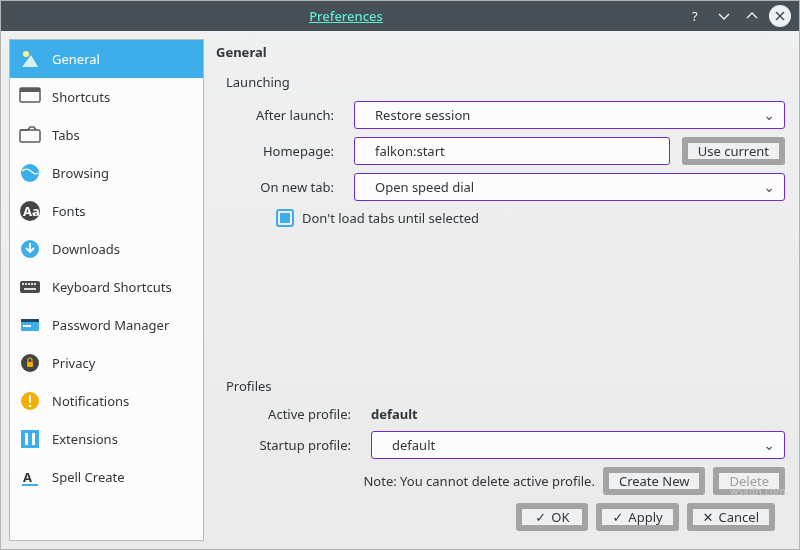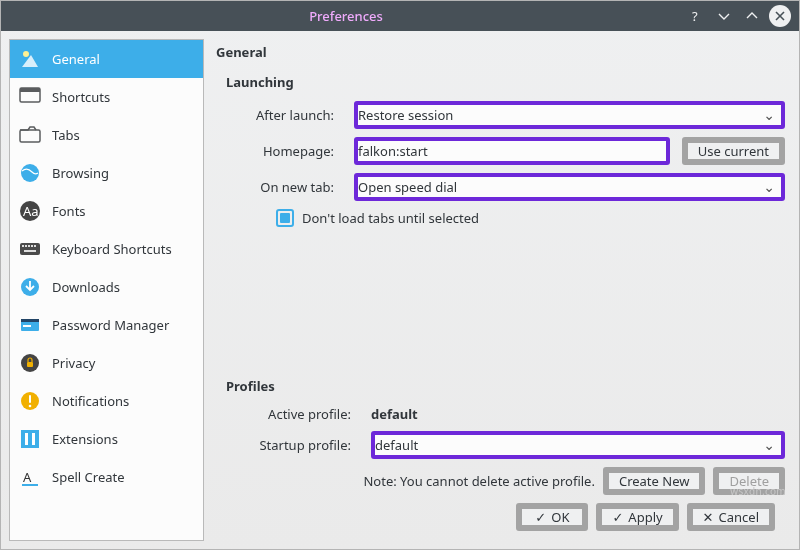--- a/index.html
+++ b/index.html
@@ -1,35 +1,35 @@
 <!DOCTYPE html>
 <html><head>
 <meta charset="utf-8">
 <style>
   * { box-sizing: border-box; margin: 0; padding: 0; font-family: "Noto Sans", "Segoe UI", sans-serif; font-size: 13px; color: #31363b; }
   body { width: 800px; height: 550px; background: linear-gradient(#eff0f1,#eaeaea); border: 1px solid #b4b4b4; display: flex; flex-direction: column; }
   
   .titlebar { background: #475057; height: 30px; display: flex; align-items: center; padding: 0 8px 0 12px; }
-  .titlebar .title { flex: 1; text-align: center; color: #f0abfc; font-size: 13px; font-weight: 500; }
+  .titlebar .title { flex: 1; text-align: center; color: #5eead4; font-size: 13px; font-weight: 500; text-decoration: underline; }
   .titlebar .tbtn { width: 22px; height: 22px; margin-left: 6px; display: flex; align-items: center; justify-content: center; }
   .titlebar .closebtn { background: #eff0f1; border-radius: 50%; }
   
   .body { flex: 1; display: flex; padding: 8px; gap: 8px; }
   .sidebar { width: 195px; border: 1px solid #b9b9b9; background: #fcfcfc; overflow-y: auto; }
   .side-item { height: 38px; display: flex; align-items: center; gap: 10px; padding: 0 8px; cursor: pointer; }
   .side-item.selected { background: #3daee9; }
   .side-item.selected .label { color: #ffffff; }
-  .side-icon { width: 24px; height: 24px; display:flex; align-items:center; justify-content:center; flex-shrink:0; }
+  .side-icon { width: 24px; height: 24px; display:flex; align-items:center; justify-content:center; flex-shrink:0;font-weight:bold; }
   .content { flex: 1; display: flex; flex-direction: column; gap: 6px; padding: 4px 6px 0 4px; }
   .section-head { font-weight: bold; font-size: 13px; margin-top: 0; margin-bottom: 6px; }
   .content-body { flex: 1; padding-left: 10px; display:flex; flex-direction:column; }
-  .group-title { font-weight: bold; margin-bottom: 10px; }
+  .group-title { font-weight: normal; margin-bottom: 10px; }
   .form-row { display: flex; align-items: center; margin-bottom: 8px; gap: 12px; }
   .form-row .lbl { width: 88px; text-align: right; margin-right: 8px; }
-  select, input[type=text] { height: 28px; border: 4px solid #6d28d9; background: #fcfcfc; padding: 0 0; border-radius: 3px; }
+  select, input[type=text] { height: 28px; border: 1px solid #6d28d9; background: #fcfcfc; padding: 0 20px; border-radius: 3px; }
   select { appearance:none; position:relative; }
   .select-wrap { position: relative; flex: 1; display:flex; }
   .select-wrap select { flex:1; }
   .select-wrap::after { content:"⌄"; position:absolute; right:10px; top:4px; pointer-events:none; color:#555; font-size:14px; }
   input[type=text] { flex: 1; }
   .btn { height: 28px; border: 6px solid #a3a3a3; background: #eff0f1; border-radius: 3px; padding: 0 10px; display: inline-flex; align-items: center; gap: 5px; cursor: pointer; }
   .btn:disabled { color: #a0a0a0; cursor: default; }
   .cbx-row { display: flex; align-items: center; gap: 8px; margin-left: 30px; margin-top: 2px; }
   .cbx { width: 18px; height: 18px; border: 2px solid #3daee9; border-radius: 3px; display:flex; align-items:center; justify-content:center; }
   .cbx-inner { width: 10px; height: 10px; background: #3daee9; border-radius: 1px; }
@@ -112,41 +112,41 @@
         <svg width="24" height="24">
             <circle cx="12" cy="12" r="10" fill="#444"></circle>
             <text x="5" y="17" fill="#fff" font-size="12" font-family="serif">Aa</text>
           </svg>
       </span>
       <span class="label">Fonts</span>
     </div>
     <div class="side-item">
       <span class="side-icon">
         <svg width="24" height="24">
+            <circle cx="12" cy="12" r="9" fill="#3daee9"></circle>
+            <path d="M12 6 v8 M8 11 l4 4 l4 -4" stroke="#fff" stroke-width="1.8" fill="none"></path>
+          </svg>
+      </span>
+      <span class="label">Downloads</span>
+    </div>
+    <div class="side-item">
+      <span class="side-icon">
+        <svg width="24" height="24">
             <rect x="2" y="6" width="20" height="12" rx="2" fill="#4a4a4a"></rect>
             <g fill="#ddd">
               <rect x="4" y="8" width="2" height="2"></rect>
               <rect x="7" y="8" width="2" height="2"></rect>
               <rect x="10" y="8" width="2" height="2"></rect>
               <rect x="13" y="8" width="2" height="2"></rect>
               <rect x="16" y="8" width="2" height="2"></rect>
               <rect x="6" y="13" width="12" height="2"></rect>
             </g>
           </svg>
       </span>
       <span class="label">Keyboard Shortcuts</span>
-    </div>
-    <div class="side-item">
-      <span class="side-icon">
-        <svg width="24" height="24">
-            <circle cx="12" cy="12" r="9" fill="#3daee9"></circle>
-            <path d="M12 6 v8 M8 11 l4 4 l4 -4" stroke="#fff" stroke-width="1.8" fill="none"></path>
-          </svg>
-      </span>
-      <span class="label">Downloads</span>
     </div>
     <div class="side-item">
       <span class="side-icon">
         <svg width="24" height="24">
             <rect x="3" y="6" width="18" height="12" rx="1" fill="#3daee9"></rect>
             <rect x="3" y="6" width="18" height="3" fill="#246"></rect>
             <rect x="5" y="12" width="8" height="2" fill="#fff"></rect>
           </svg>
       </span>
       <span class="label">Password Manager</span>

